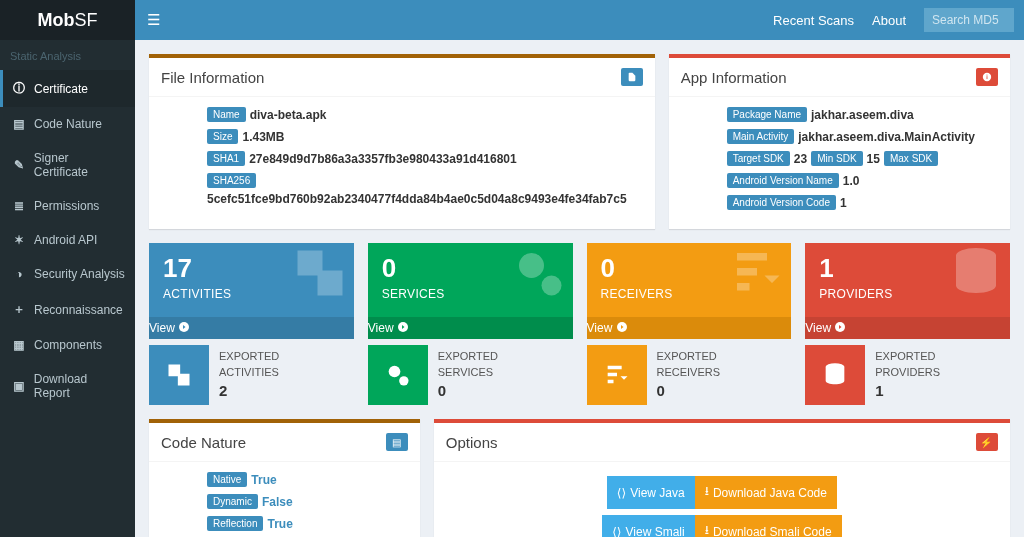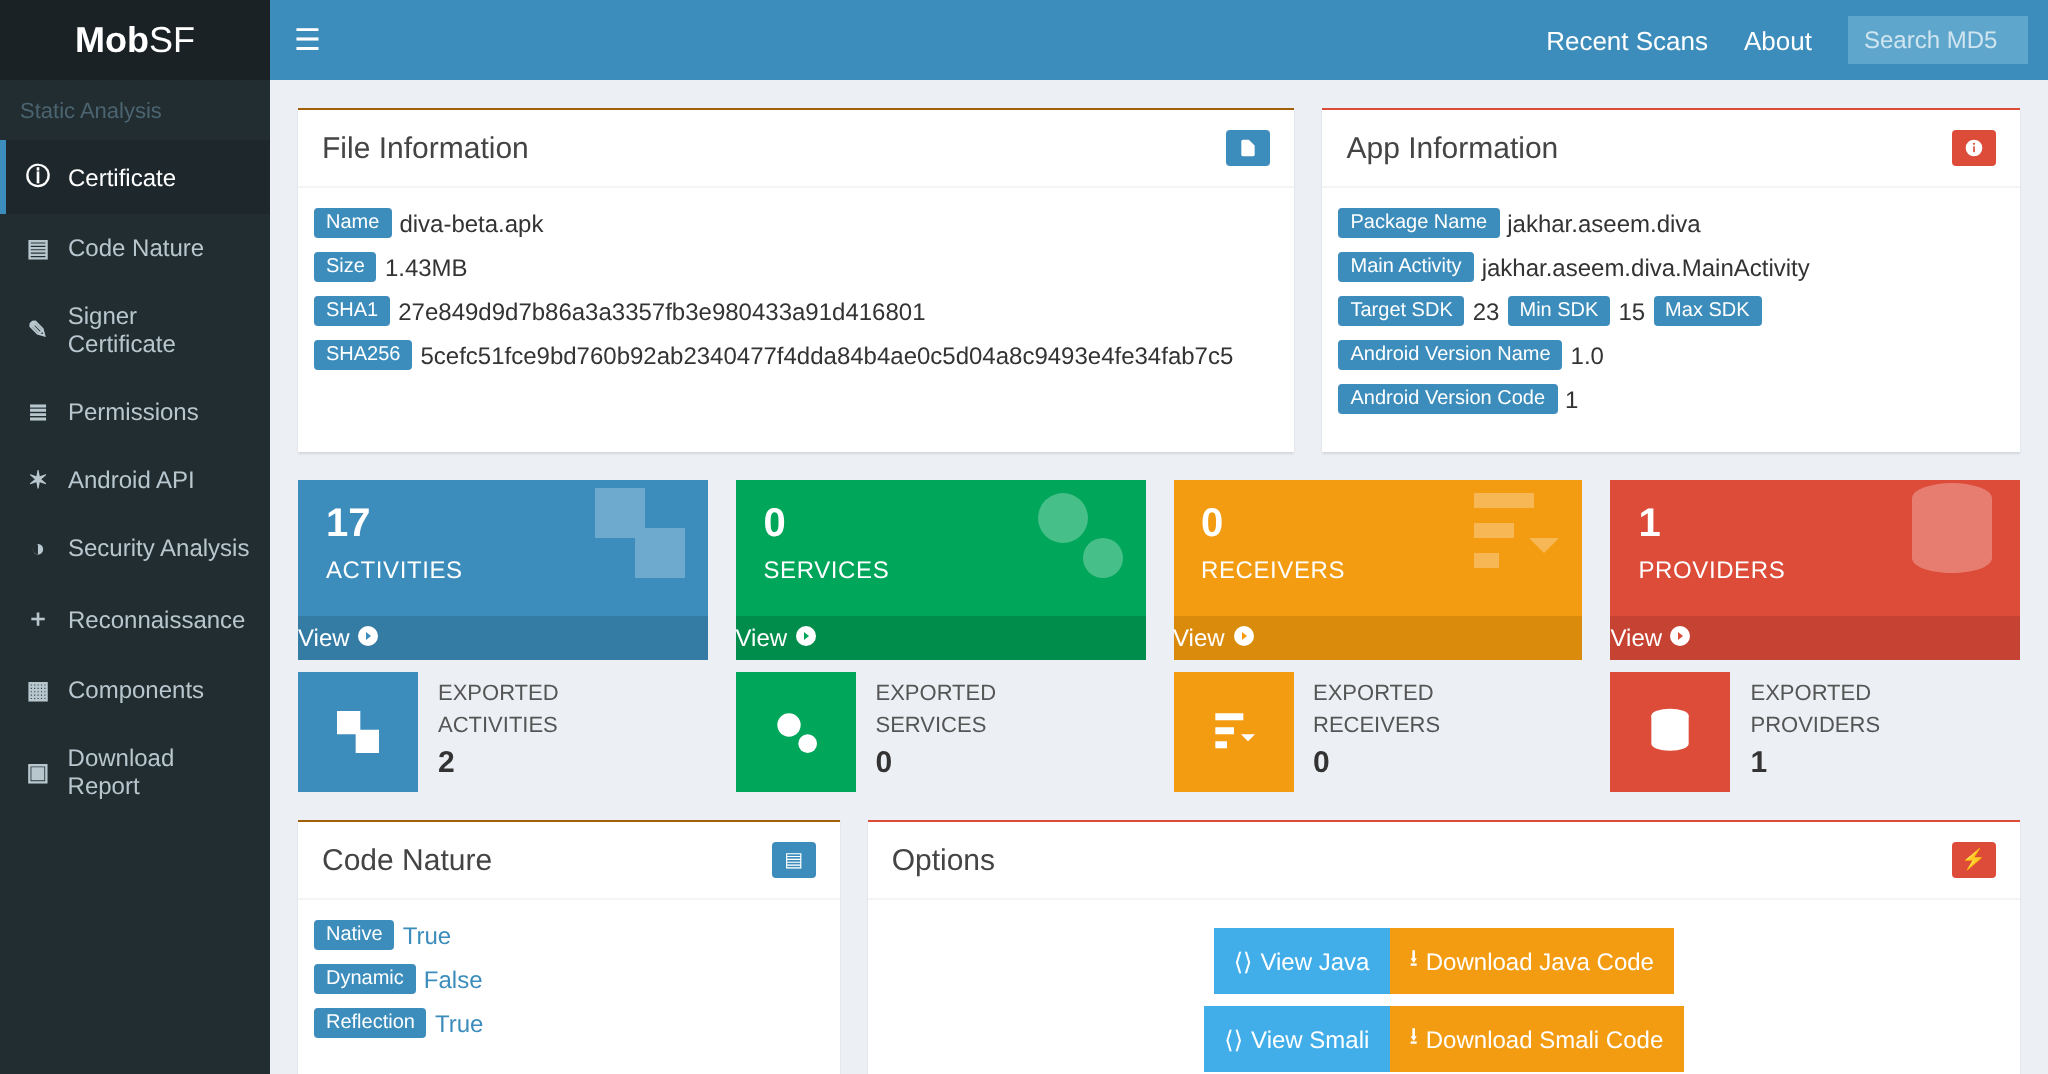--- a/index.html
+++ b/index.html
@@ -14,35 +14,35 @@
 .sidebar-menu li.active { background: #1e282c; color: #fff; border-left: 3px solid #3c8dbc; padding-left: 9px; }
 .side-icon { width: 14px; display: inline-flex; justify-content: center; font-weight: bold; }
 .main { flex: 1; min-width: 0; }
 .topbar { background: #3c8dbc; height: 40px; display: flex; align-items: center; justify-content: space-between; padding: 0 10px 0 12px; color: #fff; }
 .hamburger { font-size: 15px; cursor: pointer; }
 .topbar-right { display: flex; align-items: center; gap: 18px; font-size: 13px; }
 .topbar-right input { background: #5fa6cc; border: none; padding: 5px 8px; color: #fff; font-size: 12px; width: 90px; }
 .topbar-right input::placeholder { color: #cfe5f0; }
 .content { padding: 14px 14px; display: flex; flex-direction: column; gap: 14px; }
 .row { display: flex; gap: 14px; }
-.box { background: #fff; flex: 1; border-top: 1px solid #a16207; box-shadow: 0 1px 1px rgba(0,0,0,.1); }
+.box { background: #fff; flex: 1; border-top: 4px solid #a16207; box-shadow: 0 1px 1px rgba(0,0,0,.1); }
 .box.red-top { border-top-color: #dd4b39; }
 .box-hdr { padding: 10px 12px; display: flex; justify-content: space-between; align-items: center; border-bottom: 1px solid #f4f4f4; }
 .box-title { font-size: 15px; font-weight: 400; color: #444; }
 .box-tool { background: #3c8dbc; color: #fff; width: 22px; height: 18px; display: inline-flex; align-items: center; justify-content: center; font-size: 10px; border-radius: 2px; }
 .box-tool.red { background: #dd4b39; }
-.box-body { padding: 10px 8px 12px; }
+.box-body { padding: 10px 28px 12px; margin-left: 30px; }
 .kv-line { margin-bottom: 7px; font-size: 12px; display: flex; align-items: center; flex-wrap: wrap; gap: 4px; }
 .tag { background: #3c8dbc; color: #fff; padding: 2px 6px; font-size: 10px; border-radius: 2px; display: inline-block; }
-.val { color: #333; }
+.val { color: #333; font-weight: bold; }
 .val.blue { color: #3c8dbc; text-align: center; }
 .stats-row { display: flex; gap: 14px; }
 .stat-card { flex: 1; display: flex; flex-direction: column; }
 .stat-top { position: relative; padding: 12px 14px 16px; color: #fff; overflow: hidden; }
-.stat-top .num { font-size: 20px; font-weight: 700; line-height: 1; }
+.stat-top .num { font-size: 26px; font-weight: 700; line-height: 1; }
 .stat-top .lbl { font-size: 12px; margin-top: 6px; letter-spacing: .3px; }
 .stat-bg { position: absolute; right: 4px; top: 50%; transform: translateY(-50%); font-size: 62px; opacity: .28; }
 .stat-view { text-align: left; padding: 4px 0; font-size: 12px; color: #fff; cursor: pointer; }
 .c-blue .stat-top { background: #3c8dbc; } .c-blue .stat-view { background: #357ca5; }
 .c-green .stat-top { background: #00a65a; } .c-green .stat-view { background: #008d4c; }
 .c-yellow .stat-top { background: #f39c12; } .c-yellow .stat-view { background: #db8b0b; }
 .c-red .stat-top { background: #dd4b39; } .c-red .stat-view { background: #c64333; }
 .export-box { display: flex; gap: 10px; margin-top: 6px; align-items: center; }
 .export-icon { width: 60px; height: 60px; display: flex; align-items: center; justify-content: center; color: #fff; font-size: 26px; }
 .c-blue .export-icon { background: #3c8dbc; }

